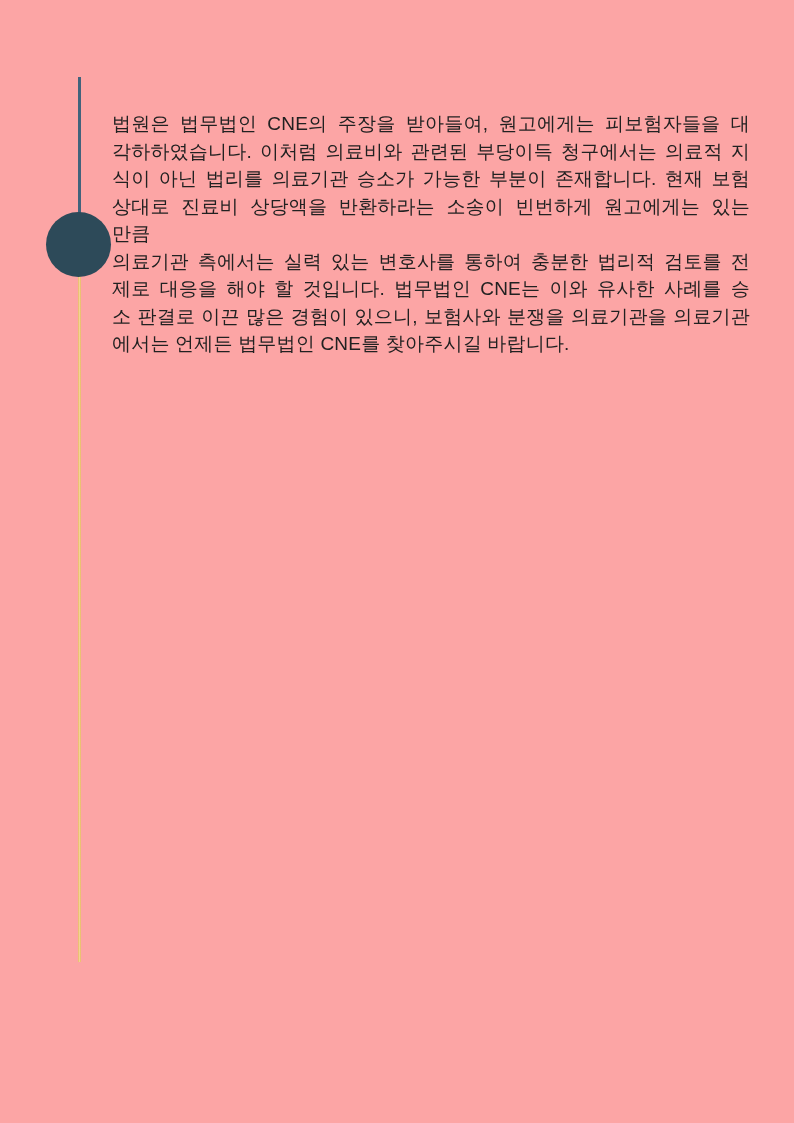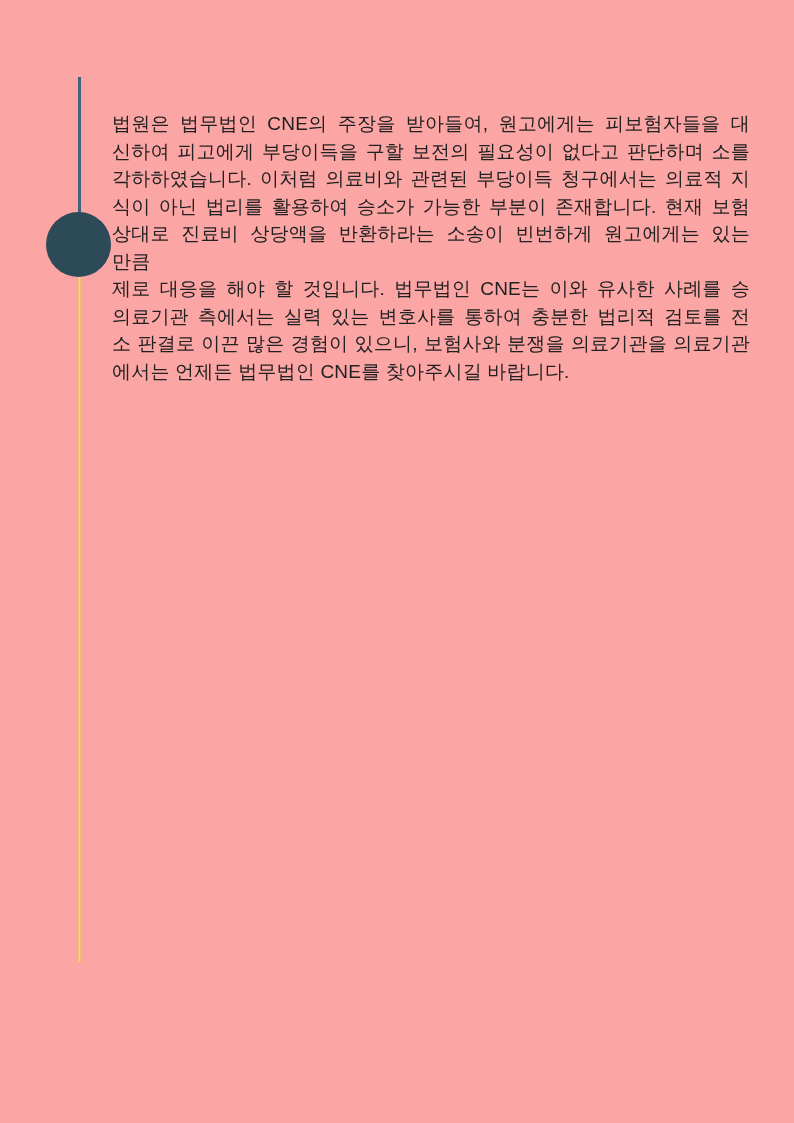--- a/index.html
+++ b/index.html
@@ -67,23 +67,22 @@
 <body>
 
 <div class="page">
 
   <div class="v-line-top"></div>
   <div class="bullet-circle"></div>
   <div class="v-line-bottom"></div>
 
   <div class="paragraph">
     <div class="para-line">법원은 법무법인 CNE의 주장을 받아들여, 원고에게는 피보험자들을 대</div>
-    <div class="para-line">신하여 피고에게 부당이득을 구할 보전의 필요성이 없다고 판단하며 소를</div>
     <div class="para-line">각하하였습니다. 이처럼 의료비와 관련된 부당이득 청구에서는 의료적 지</div>
-    <div class="para-line">식이 아닌 법리를 활용하여 승소가 가능한 부분이 존재합니다. 현재 보험</div>
+    <div class="para-line">식이 아닌 법리를 의료기관 승소가 가능한 부분이 존재합니다. 현재 보험</div>
     <div class="para-line">상대로 진료비 상당액을 반환하라는 소송이 빈번하게 원고에게는 있는 만큼</div>
+    <div class="para-line">의료기관 측에서는 실력 있는 변호사를 통하여 충분한 법리적 검토를 전</div>
     <div class="para-line">제로 대응을 해야 할 것입니다. 법무법인 CNE는 이와 유사한 사례를 승</div>
-    <div class="para-line">의료기관 측에서는 실력 있는 변호사를 통하여 충분한 법리적 검토를 전</div>
     <div class="para-line">소 판결로 이끈 많은 경험이 있으니, 보험사와 분쟁을 의료기관을 의료기관</div>
     <div class="para-line last">에서는 언제든 법무법인 CNE를 찾아주시길 바랍니다.</div>
   </div>
 
 </div>
 
 </body></html>

